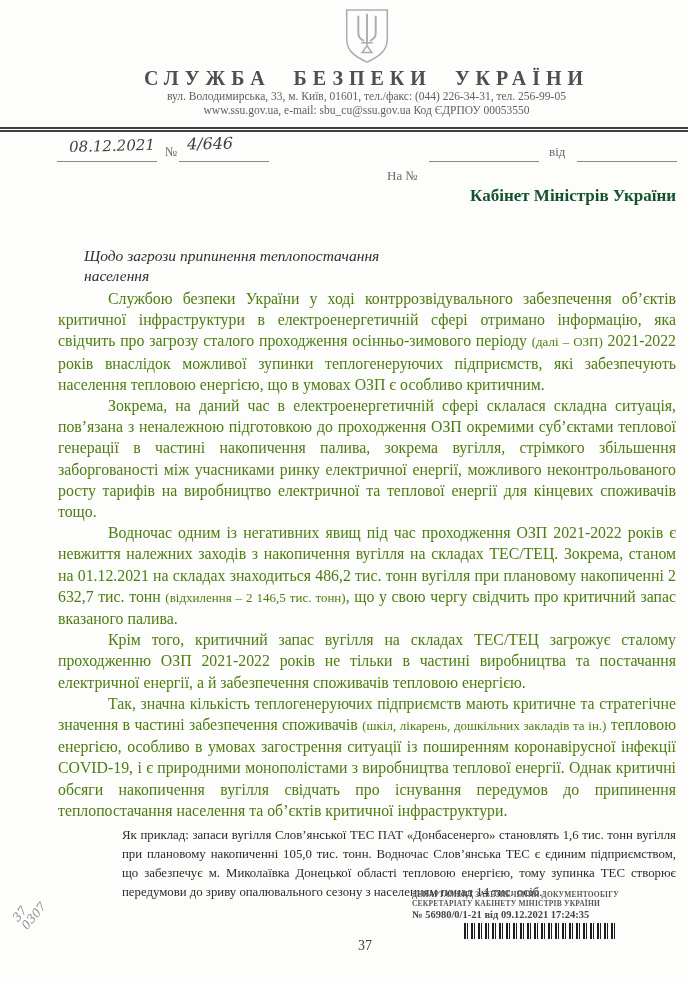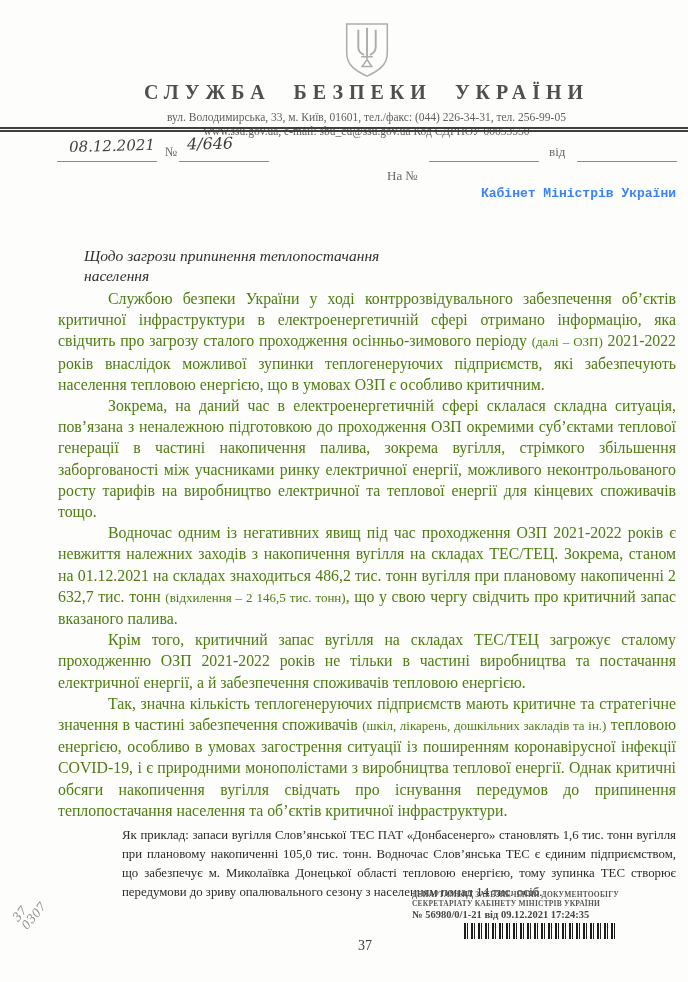--- a/index.html
+++ b/index.html
@@ -3,47 +3,47 @@
 <meta charset="utf-8">
 <style>
   html,body{margin:0;padding:0;background:#e8e8e8;}
   .page{
     position:relative;width:688px;height:982px;margin:0 auto;
     background:#fdfdfc;overflow:hidden;
     font-family:"Liberation Serif", serif;color:#262626;
     box-shadow:0 0 6px rgba(0,0,0,.25);
   }
   
-  .header{position:absolute;top:16px;left:57px;right:12px;text-align:center;}
+  .header{position:absolute;top:2px;left:57px;right:12px;text-align:center;}
   .emblem{margin:5px auto 0;width:58px;height:58px;display:block;}
   .org-title{
     margin-top:2px;font-size:20px;font-weight:bold;color:#4f4f4f;
     letter-spacing:6px;word-spacing:12px;white-space:nowrap;
   }
-  .org-address{margin-top:7px;font-size:11.5px;color:#5f5f5f;line-height:13.5px;}
+  .org-address{margin-top:0;font-size:11.5px;color:#5f5f5f;line-height:13.5px;}
   
   .rule{position:absolute;top:127px;left:0;right:0;border-top:5px double #3f3f3f;}
   
   .refrow{position:absolute;top:136px;left:57px;right:12px;height:34px;font-size:13px;color:#6a6a6a;}
   .hand{
     font-family:"DejaVu Serif", serif;font-style:italic;color:#3e3e3e;
     font-size:15px;display:inline-block;transform:rotate(-1.5deg);
   }
   .ref-underline{position:absolute;border-bottom:1px solid #8a8a8a;height:1px;top:24px;}
   .date-value{position:absolute;left:12px;top:1px;}
   .u-date{left:0;width:100px;}
   .number-label{position:absolute;left:108px;top:8px;}
   .number-value{position:absolute;left:130px;top:-2px;font-size:16px;}
   .u-number{left:122px;width:90px;}
   .incoming-label{position:absolute;left:330px;top:8px;margin-top:24px;}
   .u-incoming{left:372px;width:110px;}
   .from-label{position:absolute;left:492px;top:8px;}
   .u-from{left:520px;width:100px;}
   
-  .recipient{position:absolute;top:186px;right:12px;font-size:13px;font-weight:bold;color:#3b82f6;font-family:Liberation Mono, monospace;}
+  .recipient{position:absolute;top:186px;right:12px;font-size:17px;font-weight:bold;color:#14532d;}
   .subject{
     position:absolute;top:246px;left:84px;width:330px;
     font-style:italic;font-size:15.5px;line-height:20px;color:#2e2e2e;
   }
   
   .body-text{position:absolute;top:288px;left:58px;right:12px;}
   .body-text p{
     margin:0;text-align:justify;font-size:15.8px;line-height:21.2px;
     text-indent:50px;color:#4d7c0f;
   }

